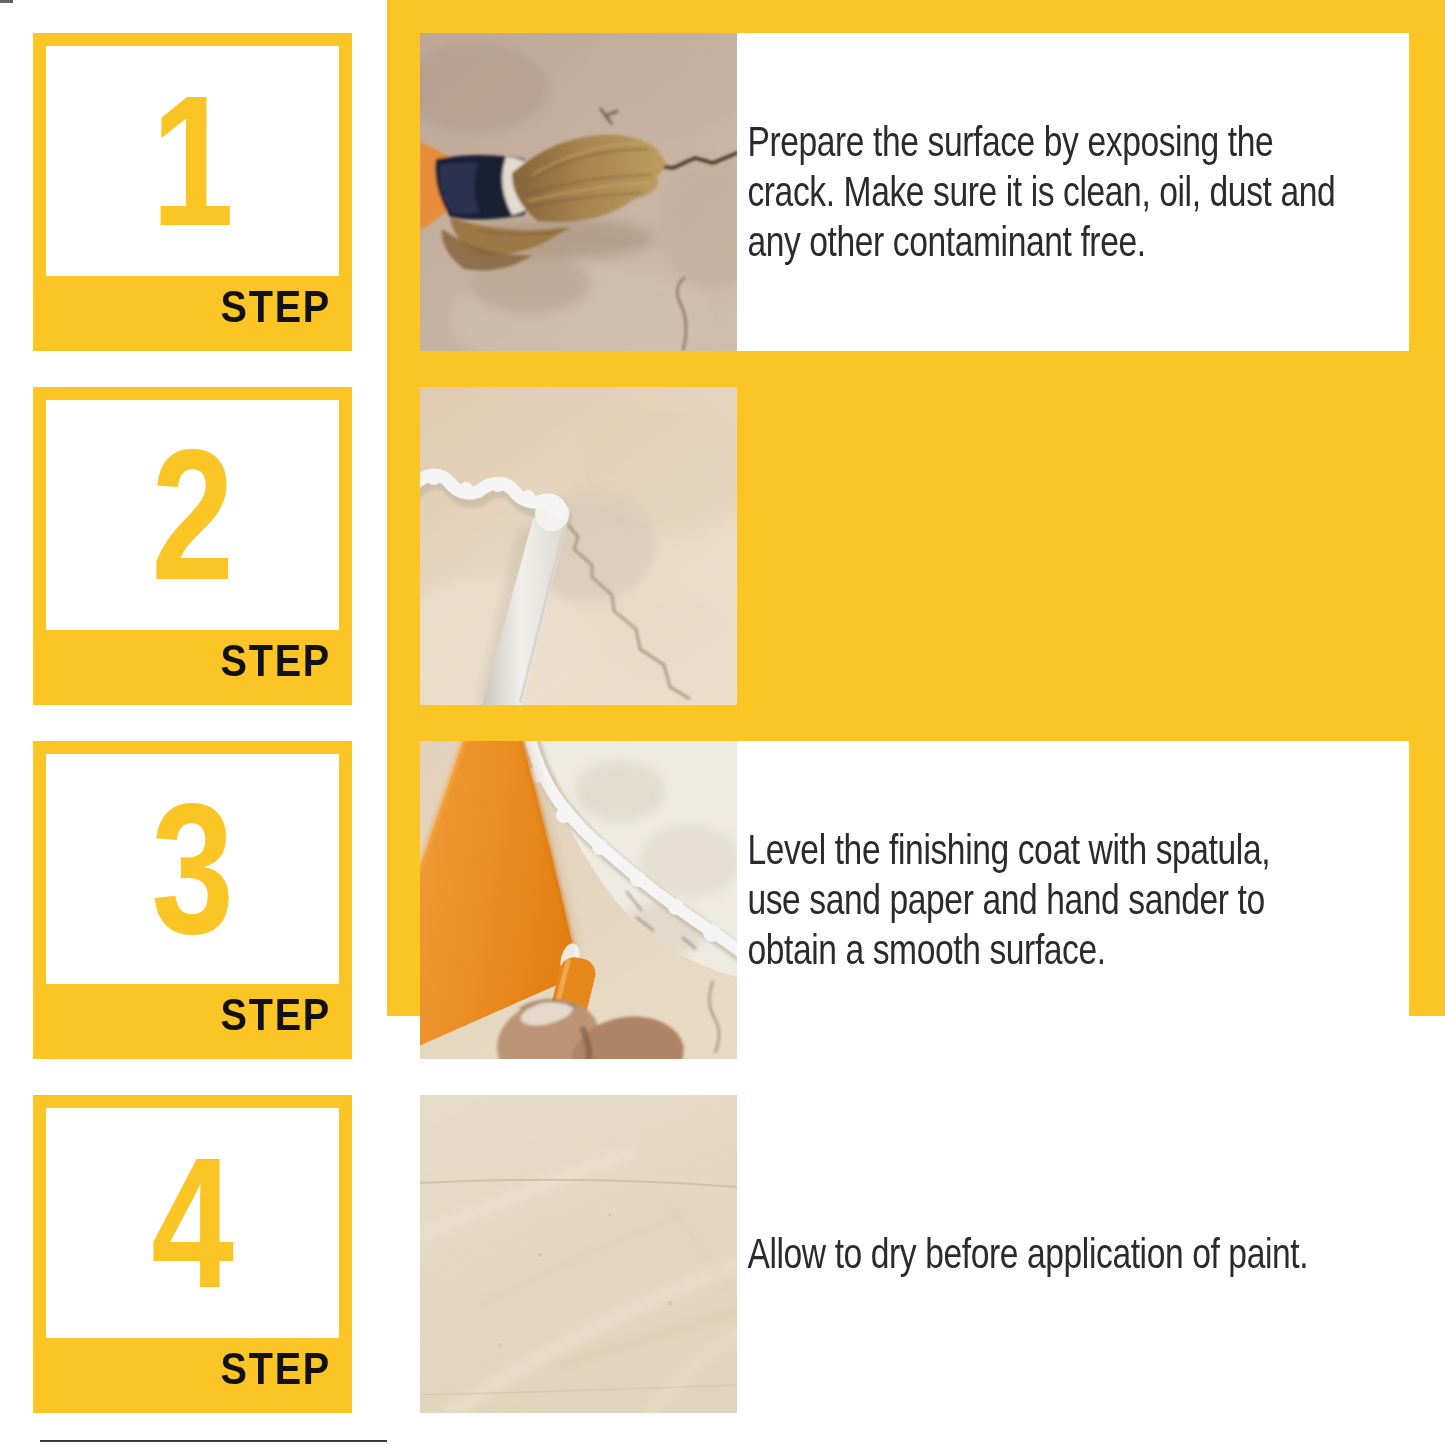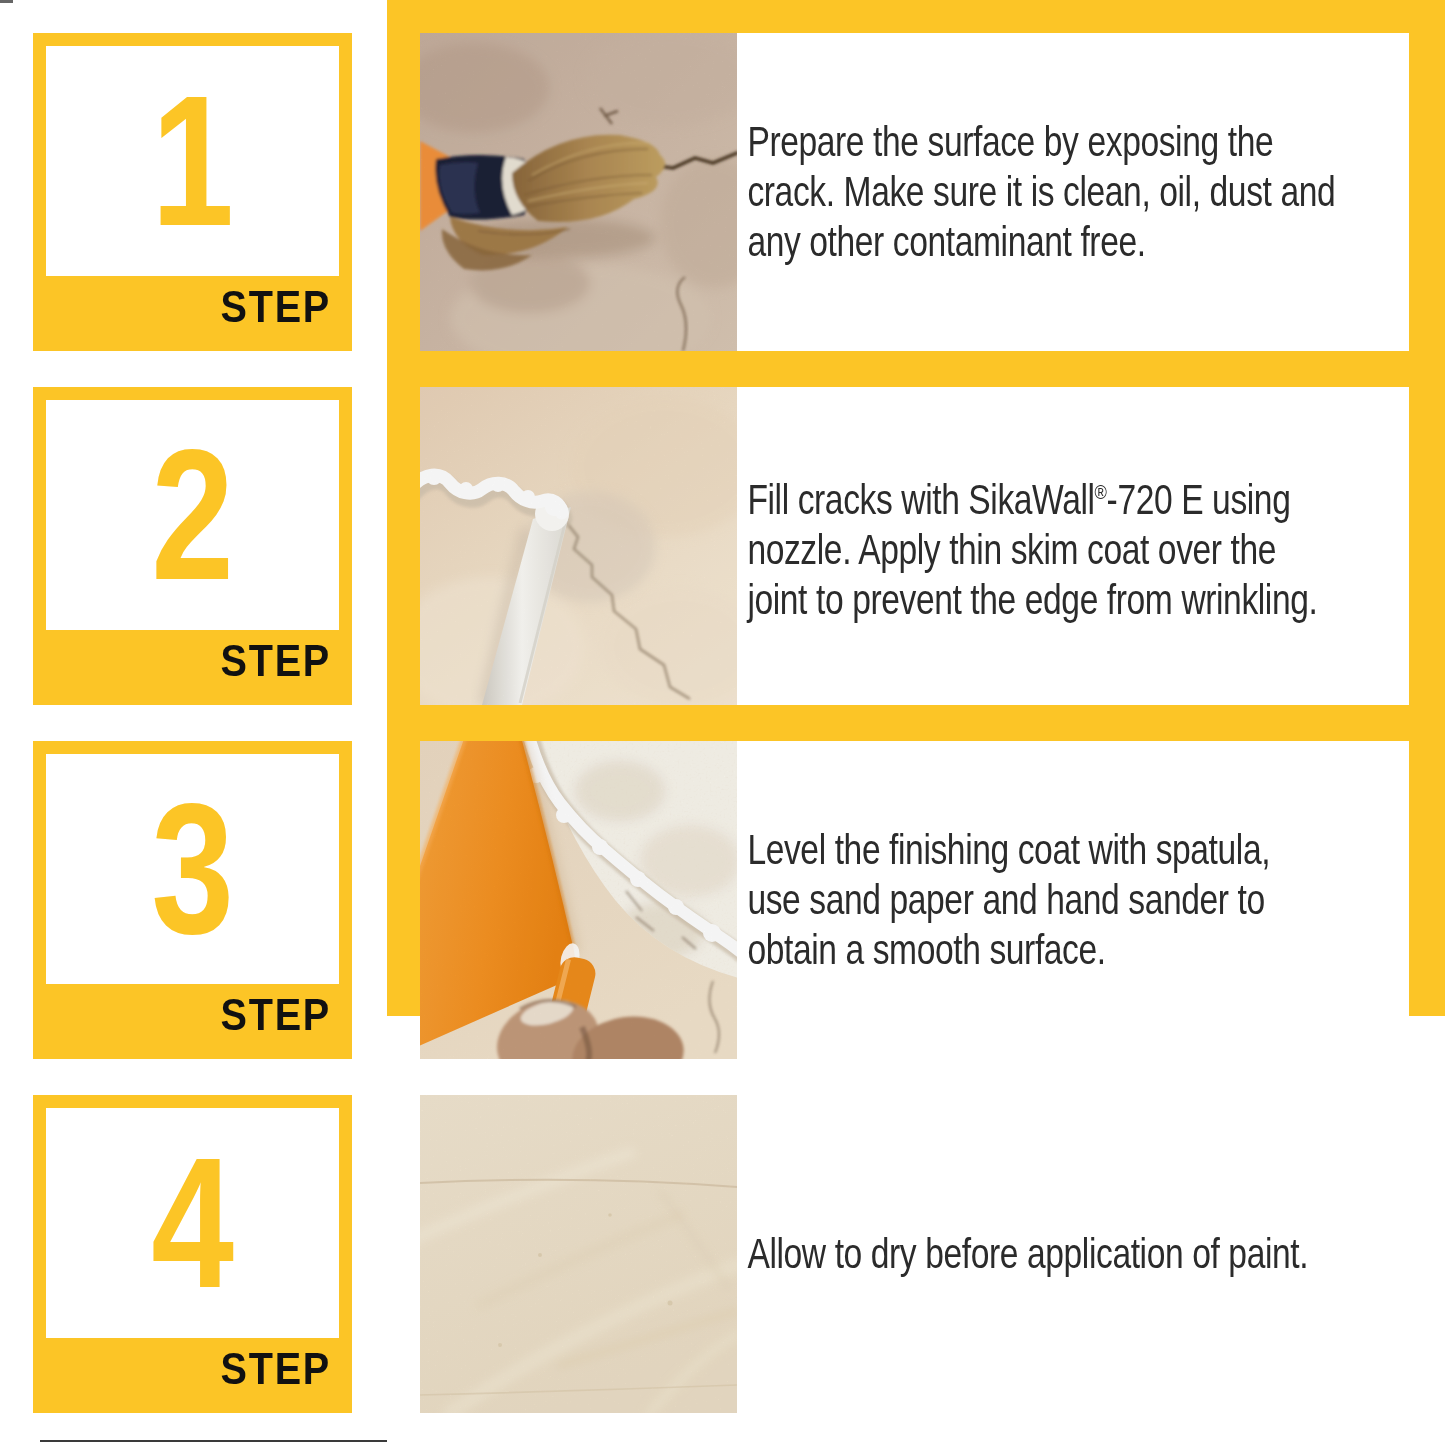--- a/index.html
+++ b/index.html
@@ -284,27 +284,20 @@
             <path d="M-8,100 C4,86 20,84 30,96 C38,106 52,110 62,102 C72,94 86,94 94,104 C100,112 112,118 122,114 C132,110 140,116 142,126" stroke="#FFFFFF" stroke-width="13" fill="none" stroke-linecap="round"></path>
             <circle cx="14" cy="90" r="8"></circle>
               <circle cx="46" cy="102" r="7"></circle>
               <circle cx="78" cy="98" r="7"></circle>
               <circle cx="108" cy="110" r="7"></circle>
               <circle cx="134" cy="120" r="9"></circle>
           </g>
           <rect width="317" height="318" filter="url(#p2grain)" opacity="0.04"></rect>
         </svg>
       </div>
-      <div class="desc">
-        <div class="desc-inner">
-          <div class="line"><span>Fill cracks with SikaWall</span><sup>®</sup><span>-720 E using</span></div>
-          <div class="line">nozzle. Apply thin skim coat over the</div>
-          <div class="line">joint to prevent the edge from wrinkling.</div>
-        </div>
-      </div>
     </div>
 
     <div class="row r3">
       <div class="photo">
         <svg viewBox="0 0 317 318" preserveAspectRatio="none">
           <defs>
             <linearGradient id="p3bg" x1="0" y1="0" x2="0.6" y2="1">
               <stop offset="0" stop-color="#EDDBC4"></stop>
                 <stop offset="1" stop-color="#F2E3CC"></stop>
             </linearGradient>

